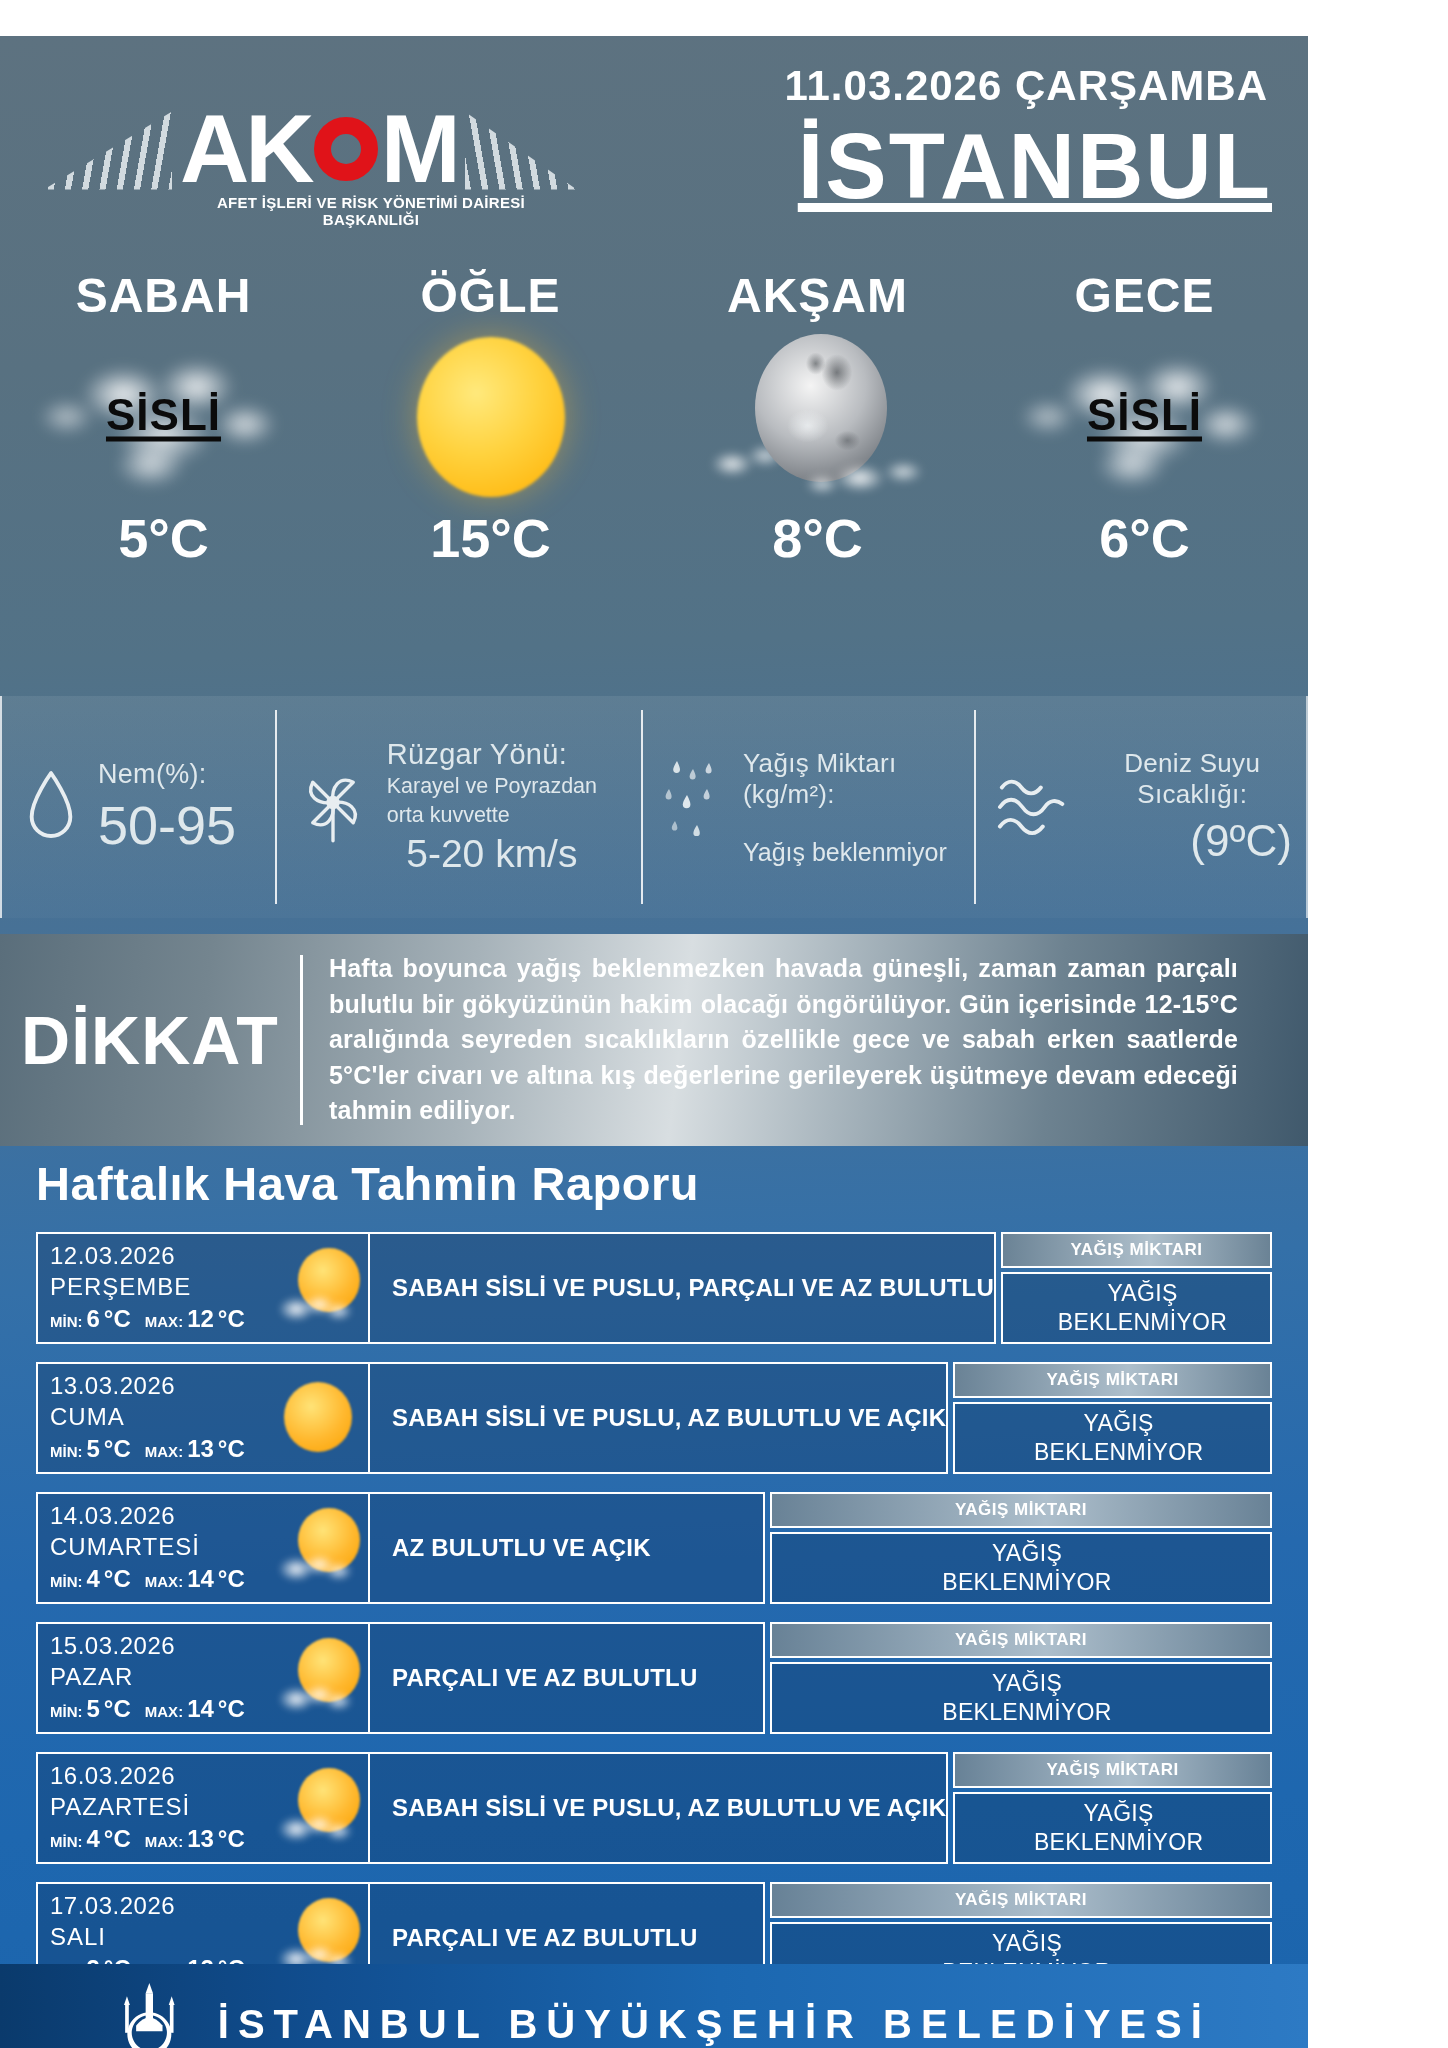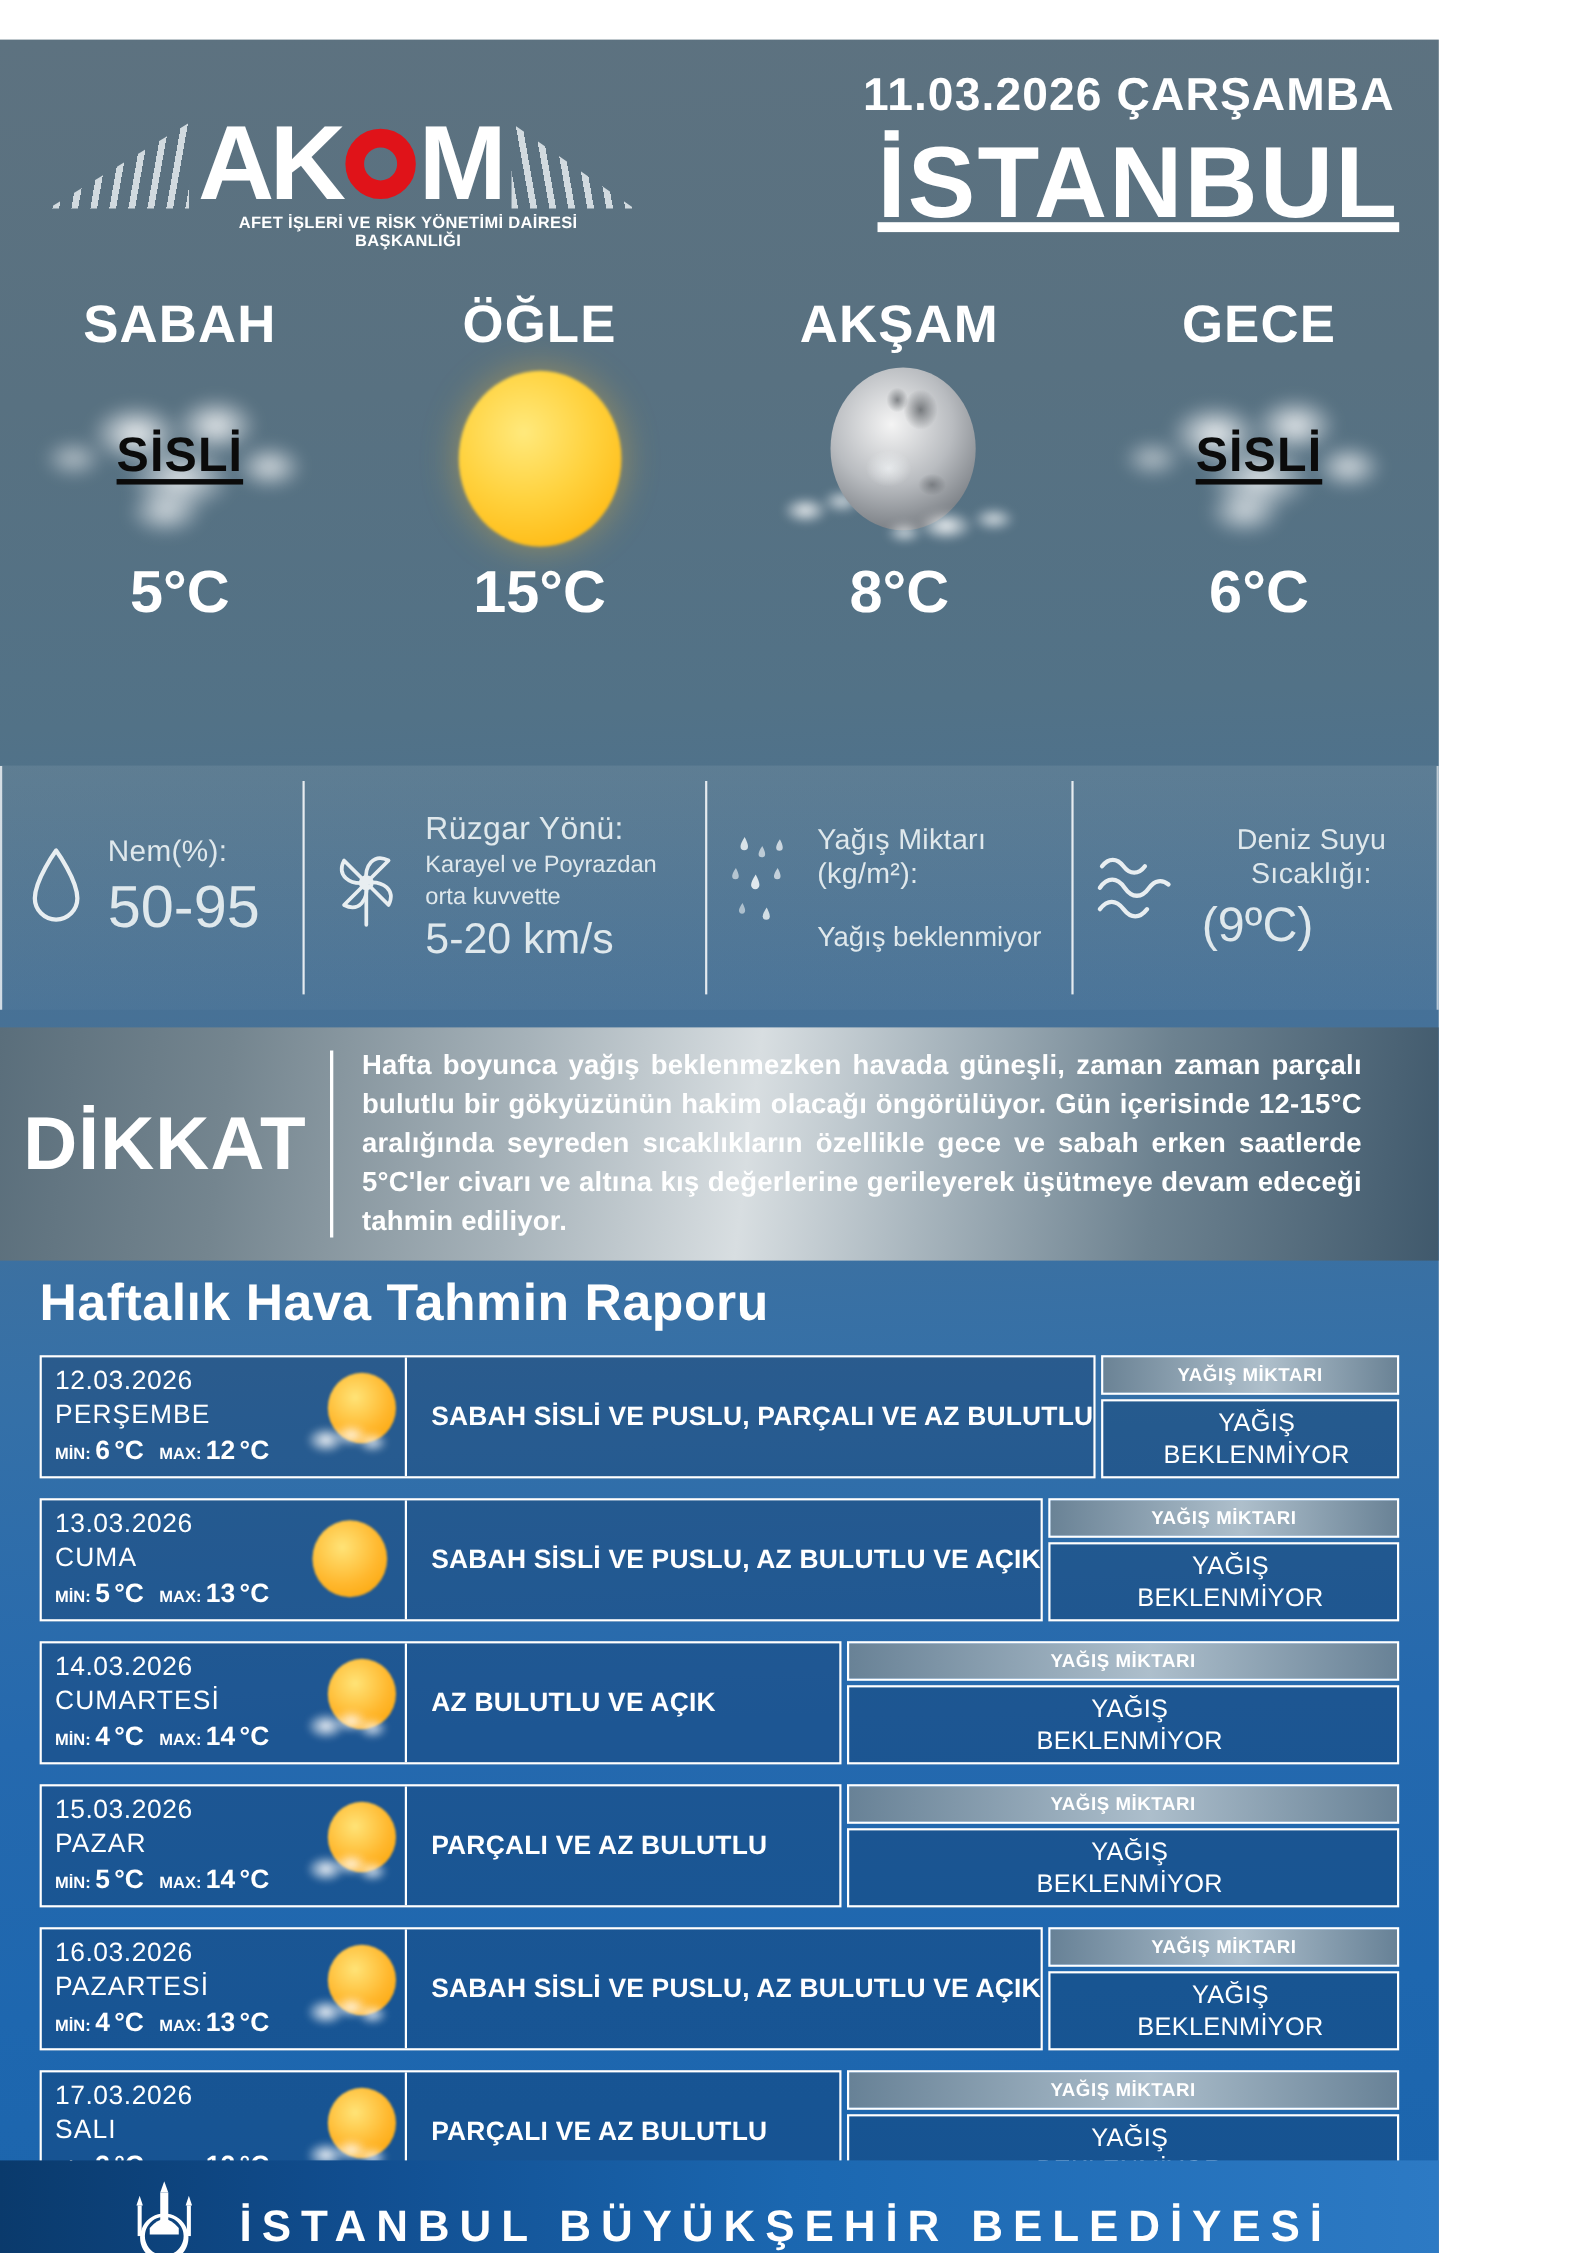--- a/index.html
+++ b/index.html
@@ -60,25 +60,25 @@
     display:grid;grid-template-columns:21% 28% 25.5% 25.5%;
     background:linear-gradient(180deg,rgba(195,208,214,.12),rgba(195,208,214,.04));
     box-shadow:inset 2px 0 0 rgba(255,255,255,.75),inset -2px 0 0 rgba(255,255,255,.6);}
   .cell{position:relative;display:flex;align-items:center;gap:18px;padding:0 16px 0 22px;color:#dfe8ec;}
   .cell+.cell::before{content:"";position:absolute;left:0;top:14px;bottom:14px;width:2px;background:rgba(255,255,255,.85);}
   .cell svg{flex:0 0 auto;}
   .c-label{font-size:27px;letter-spacing:.3px;}
   .c-big{font-size:54px;margin-top:4px;}
   .wind .c-label{font-size:29px;}
   .c-small{font-size:21.5px;line-height:1.25;margin-top:2px;}
-  .c-speed{font-size:39px;margin-top:4px;}
+  .c-speed{font-size:39px;margin-top:4px;text-align:center;}
   .precip .c-label{font-size:26px;}
   .c-val{font-size:25px;margin-top:28px;}
   .sea .c-label{font-size:26px;}
-  .c-sea{font-size:44px;margin-top:6px;text-align:left;}
+  .c-sea{font-size:44px;margin-top:6px;text-align:right;}
   
   .warning{position:absolute;top:898px;left:0;right:0;height:212px;display:flex;align-items:center;
     background:linear-gradient(97deg,#5a6e7b 0%,#74858f 16%,#a6b2b9 36%,#d8dee1 52%,#a9b6be 64%,#6d8290 80%,#40596c 100%);}
   .warning-title{width:300px;text-align:center;font-size:68px;font-weight:700;color:#fff;letter-spacing:1px;}
   .warning-divider{width:3px;height:170px;background:#fff;}
   .warning-text{flex:1;padding:0 70px 0 26px;font-size:25px;font-weight:700;color:#fff;
     text-align:justify;line-height:1.42;letter-spacing:.2px;}
   
   .weekly-title{position:absolute;top:1120px;left:36px;font-size:47px;font-weight:700;color:#fff;letter-spacing:.5px;}
   .wtable{position:absolute;top:1196px;left:36px;right:36px;display:flex;flex-direction:column;gap:18px;}

